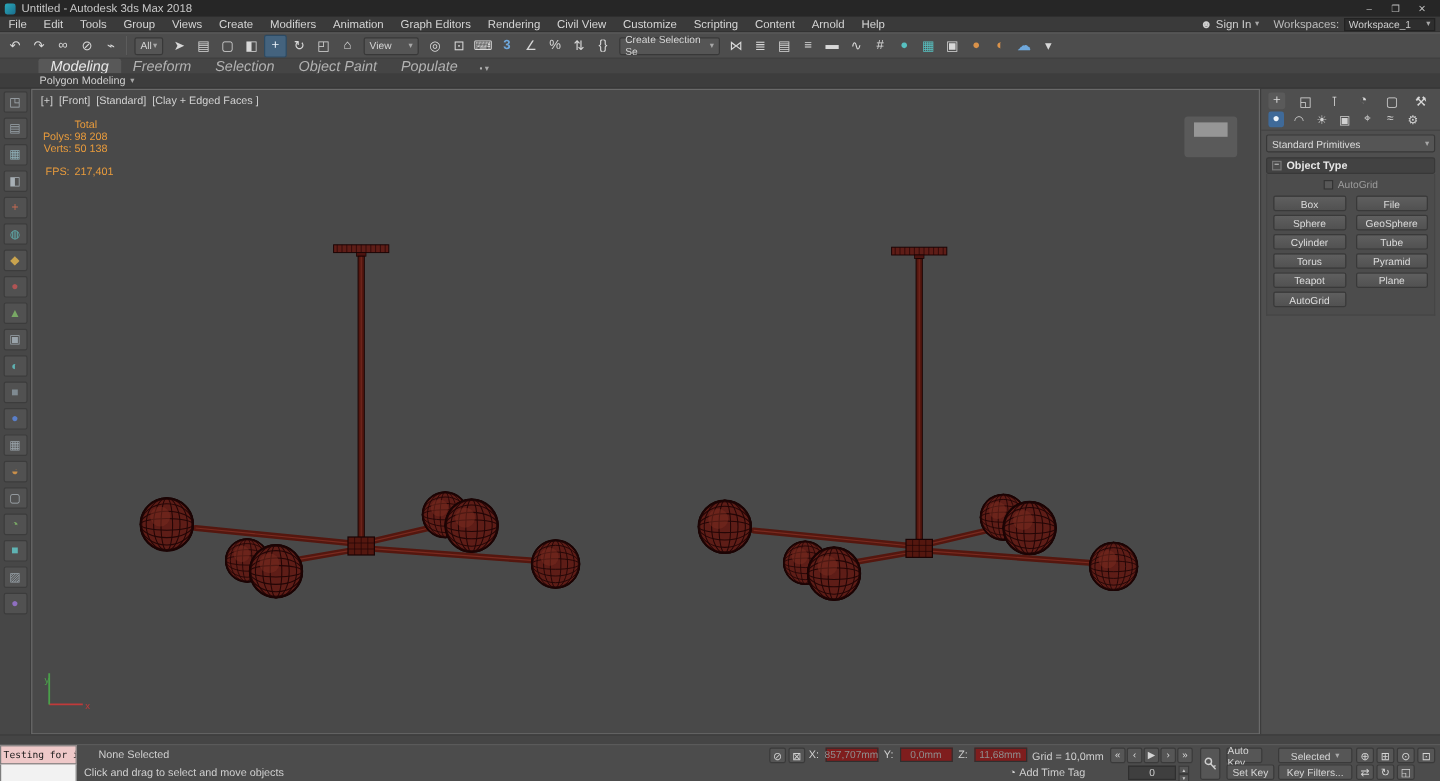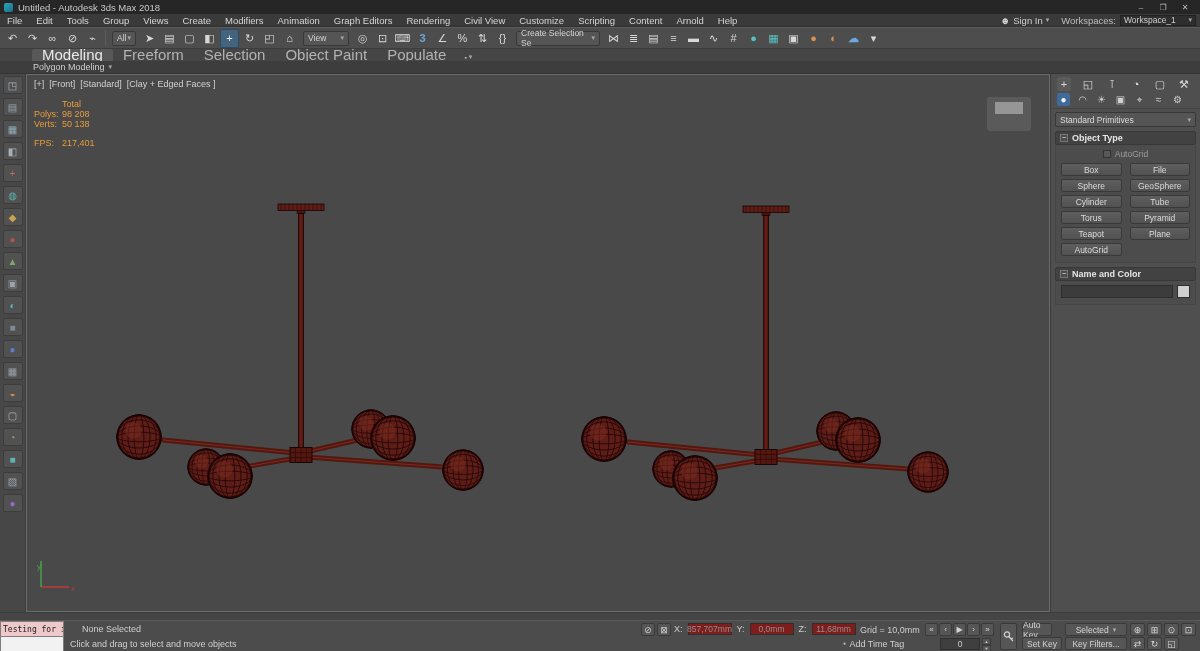--- a/index.html
+++ b/index.html
@@ -39,40 +39,40 @@
   .ic.c-orange { color:#d9924a; }
   .ic.c-blue { color:#6fa8dc; font-weight:bold; }
   .tb-dd { height:15px; background:#555; border:1px solid #383838; border-radius:2px;
            display:flex; align-items:center; justify-content:space-between; padding:0 4px;
            color:#d5d5d5; font-size:8.5px; margin:0 3px; flex:0 0 auto; }
   .sep { width:1px; height:16px; background:#3e3e3e; border-right:1px solid #5c5c5c; margin:0 2px; flex:0 0 auto;}
 
   
   .ribbon-tabs { position:absolute; left:0; top:49px; width:1200px; height:12px; background:#454545;
                  display:flex; align-items:flex-end; padding-left:32px; }
-  .rtab { padding:0 10px; font-size:15px; color:#b2b2b2; line-height:12px; }
+  .rtab { padding:0 10px; font-size:12px; color:#b2b2b2; line-height:12px;font-style:italic; }
   .rtab.active { background:#585858; color:#e8e8e8; border-radius:2px 2px 0 0; }
   .ribbon-min { margin-left:8px; display:flex; align-items:center; gap:2px; color:#b2b2b2; font-size:7px; }
   .ribbon-sub { position:absolute; left:0; top:61px; width:1200px; height:13px; background:#3d3d3d;
                 border-bottom:1px solid #333; display:flex; align-items:center; padding-left:33px;
                 color:#cfcfcf; font-size:9px; gap:4px; }
 
   
   .leftstrip { position:absolute; left:0; top:74px; width:26px; height:538px; background:#474747;
                border-right:1px solid #3c3c3c; display:flex; flex-direction:column; align-items:center;
                padding-top:2px; gap:4px; }
   .lic { width:20px; height:18px; background:#515151; border:1px solid #3c3c3c; border-radius:2px;
          display:flex; align-items:center; justify-content:center; font-size:10px; }
 
   
   .viewport { position:absolute; left:26px; top:74px; width:1024px; height:538px; background:#494949;
               border:1px solid #6a6a6a; overflow:hidden; }
   .vp-label { position:absolute; left:7px; top:4px; font-size:9px; color:#d2d2d2; display:flex; gap:5px; }
   .stats { position:absolute; left:7px; top:24px; font-size:9px; color:#e89b3c; line-height:10px; }
-  .srow { display:flex; }
+  .srow { display:flex;text-align:center; }
   .slabel { width:28px; }
   .sgap { height:9px; }
   .viewcube { position:absolute; right:18px; top:22px; width:44px; height:34px;
               background:rgba(170,170,170,0.18); border-radius:3px; }
   .viewcube .face { position:absolute; left:8px; top:5px; width:28px; height:12px;
                     background:rgba(225,225,225,0.45); }
   .axis { position:absolute; left:8px; bottom:14px; }
   .vpsvg { position:absolute; left:0; top:0; width:1024px; height:538px; }
 
   
@@ -477,32 +477,20 @@
           <span class="obtn">Tube</span>
           <span class="obtn">Torus</span>
           <span class="obtn">Pyramid</span>
           <span class="obtn">Teapot</span>
           <span class="obtn">Plane</span>
           <span class="obtn">AutoGrid</span>
         </div>
     </div>
   </div>
 
-  <div class="rollout">
-    <div class="rollout-h">
-      <span class="minus">−</span>
-      <span>Name and Color</span>
-    </div>
-    <div class="rollout-b">
-      <div class="nc-row">
-        <span class="nc-input"></span>
-        <span class="swatch" style="background: rgb(207, 207, 207);"></span>
-      </div>
-    </div>
-  </div>
 </div>
 
 <div class="trackbar"></div>
 
 <div class="statusbar">
   <div class="listener">
     <div class="pink">Testing for i</div>
     <div class="white"></div>
   </div>
   <span class="sel-status">None Selected</span>

